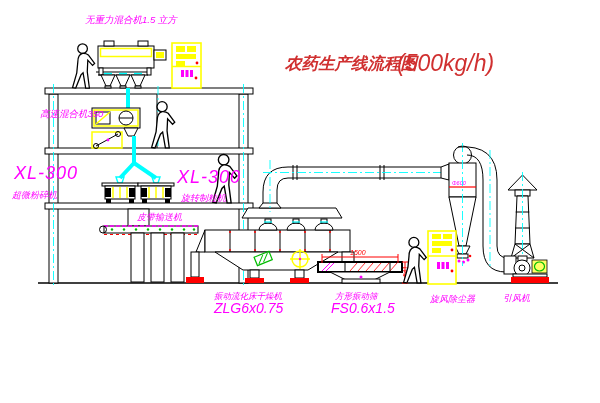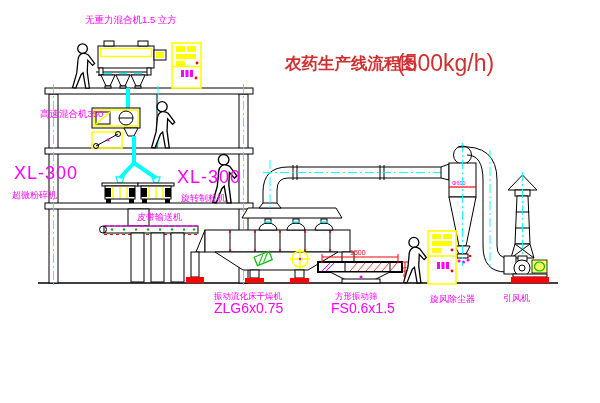--- a/index.html
+++ b/index.html
@@ -1,17 +1,17 @@
 <!DOCTYPE html>
 <html><head>
 <meta charset="utf-8">
 <style>
   html,body{margin:0;padding:0;background:#fff;}
   .canvas{position:relative;width:600px;height:403px;background:#ffffff;overflow:hidden;
-          font-family:"Liberation Sans","DejaVu Sans",sans-serif;}
+          font-family:"Liberation Sans","DejaVu Sans",sans-serif;font-style:italic;}
   svg{position:absolute;left:0;top:0;}
   text{font-family:"Liberation Sans","DejaVu Sans",sans-serif;}
   .lbl{fill:#ff00ff;}
   .model{fill:#ff00ff;}
   .dim{fill:#ff0000;}
   .blk{stroke:#000;fill:none;stroke-width:1;}
   .blkw{stroke:#000;fill:#fff;stroke-width:1;}
   .yel{stroke:#ffff00;fill:none;stroke-width:1.5;}
   .yelf{fill:#ffff00;stroke:none;}
   .cyn{stroke:#00ffff;fill:none;}

